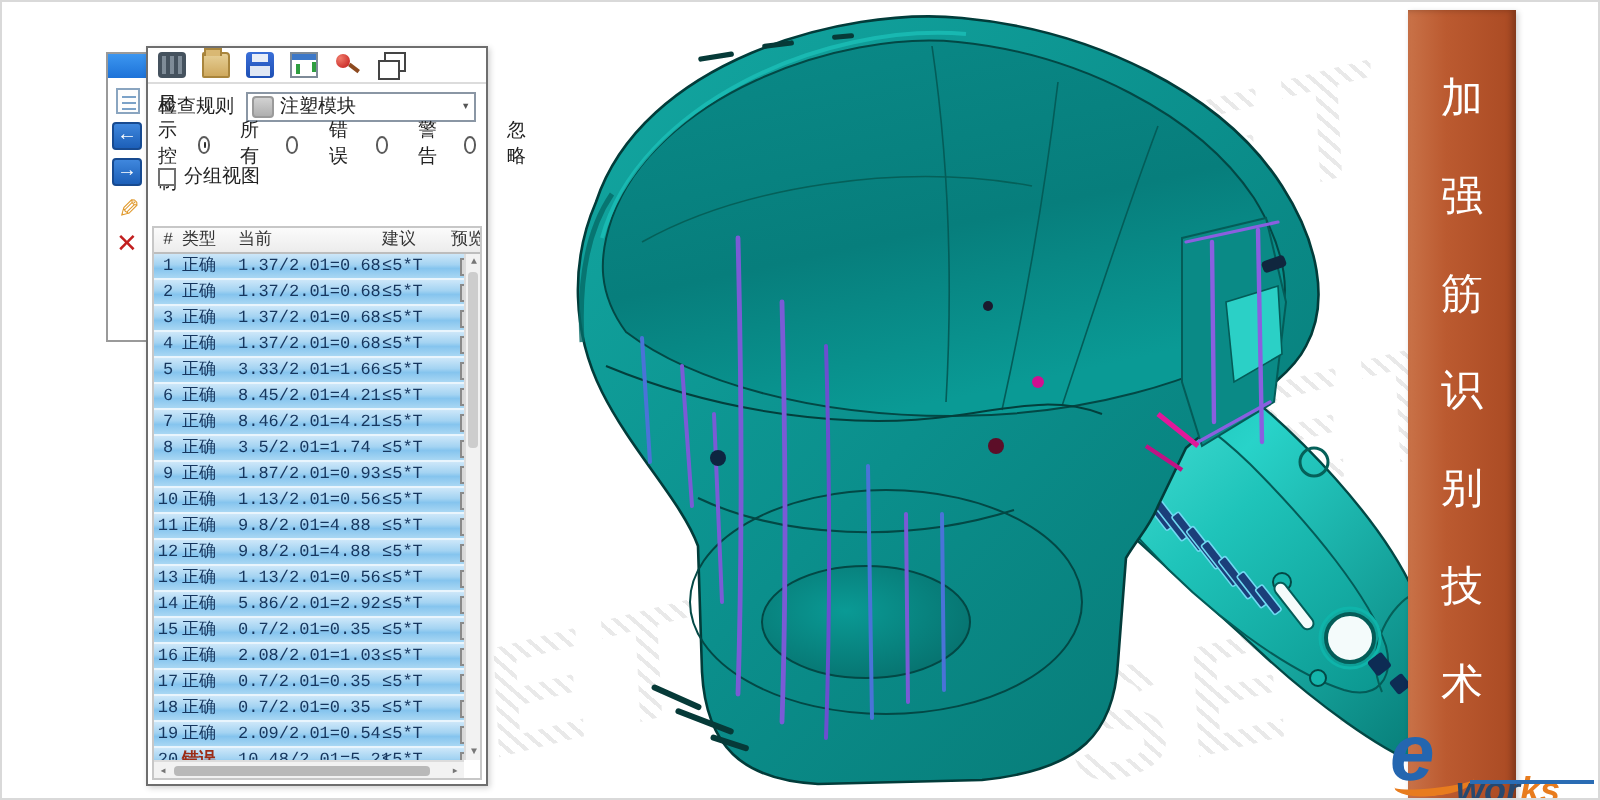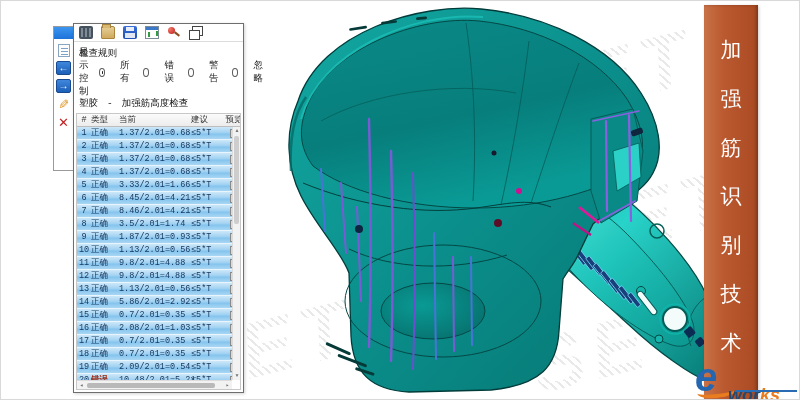--- a/index.html
+++ b/index.html
@@ -272,20 +272,25 @@
       <span class="ticon ic-film"></span>
       <span class="ticon ic-folder"></span>
       <span class="ticon ic-save"></span>
       <span class="ticon ic-chart"></span>
       <span class="ticon ic-pin"></span>
       <span class="ticon ic-cascade"></span>
     </div>
 
     <div class="prow rule-row">
       <span>检查规则</span>
+      <div class="combo">
+        <span class="combo-ic"></span>
+        <span>注塑模块</span>
+        <span class="combo-arrow">▾</span>
+      </div>
     </div>
 
     <div class="prow disp-row">
       <span>显示控制</span>
       <div class="radios" id="radio-group">
           <span class="radio sel">
             <span class="rdot"></span>
             <span>所有</span>
           </span>
           <span class="radio">
@@ -296,20 +301,24 @@
             <span class="rdot"></span>
             <span>警告</span>
           </span>
           <span class="radio">
             <span class="rdot"></span>
             <span>忽略</span>
           </span>
         </div>
     </div>
 
+    <div class="prow chk-row">
+      <span class="cbx"></span>
+      <span>分组视图</span>
+    </div>
 
     <div class="prow sect-row">
       <span>塑胶</span>
       <span>-</span>
       <span>加强筋高度检查</span>
     </div>
 
     <div class="table">
       <div class="thead" id="thead">
           <span class="c-no">#</span>

